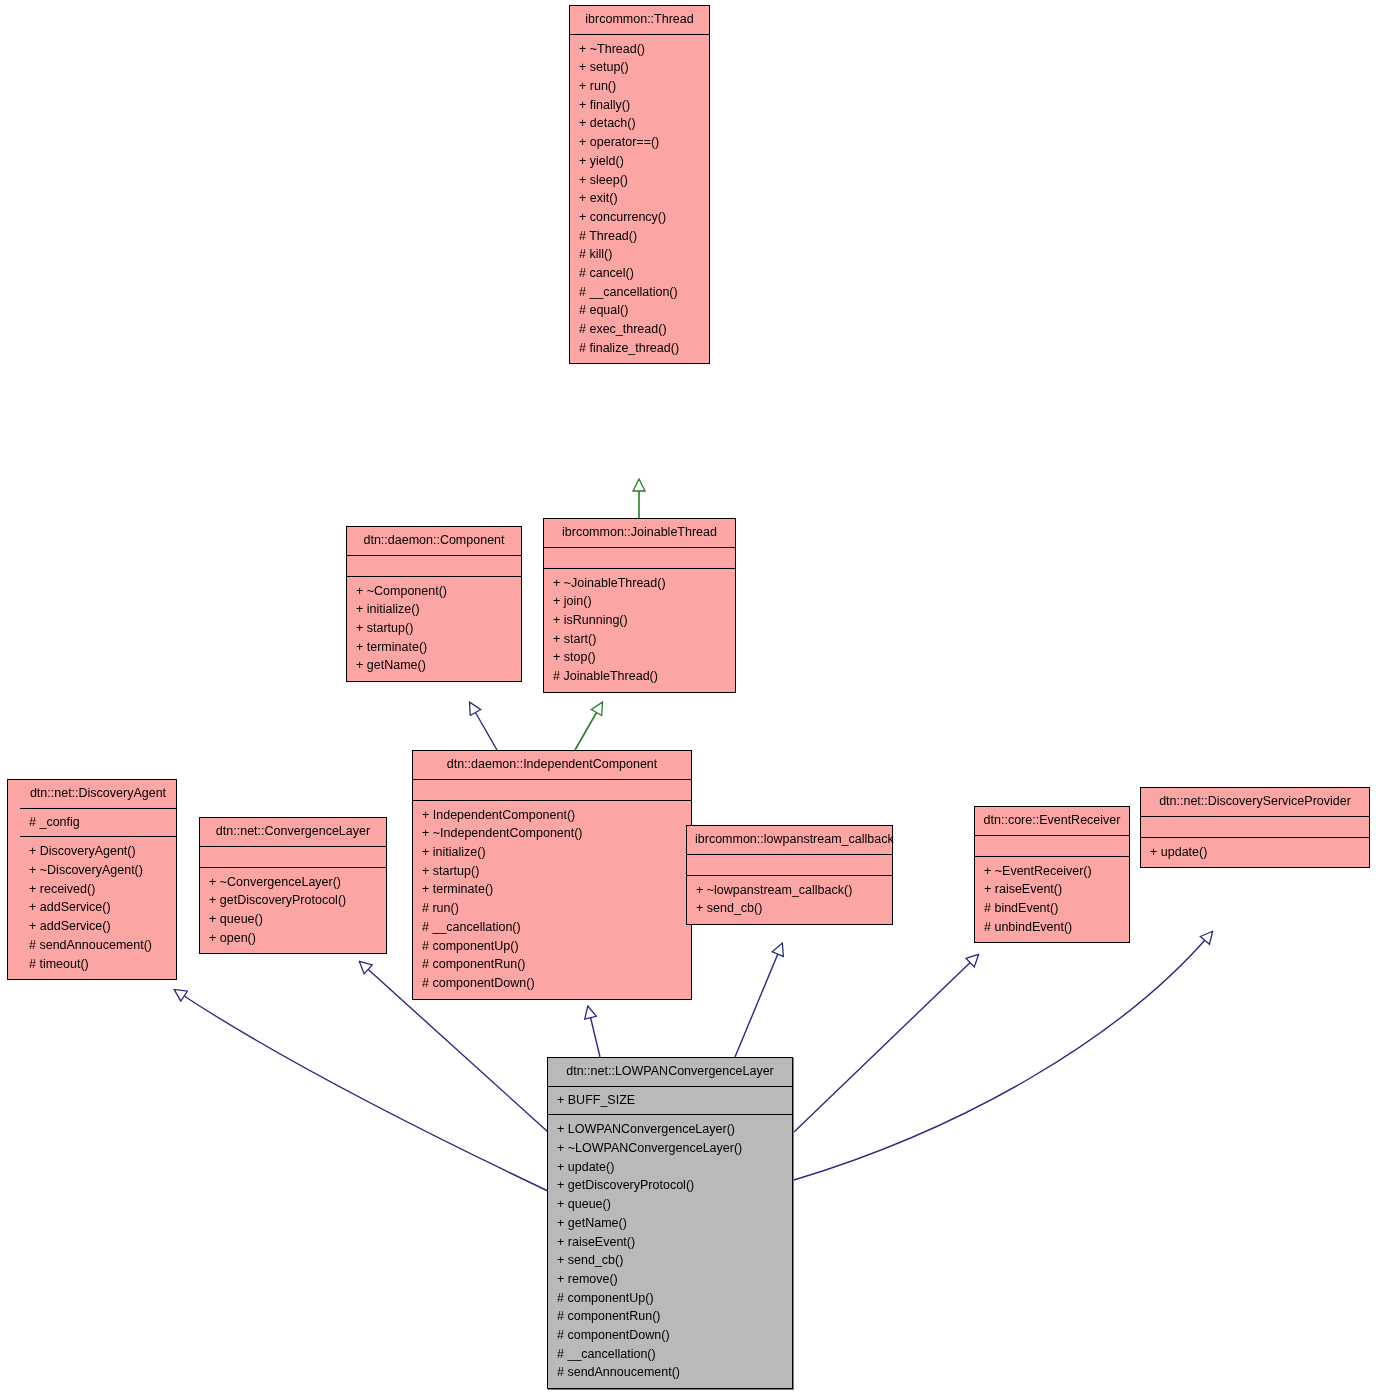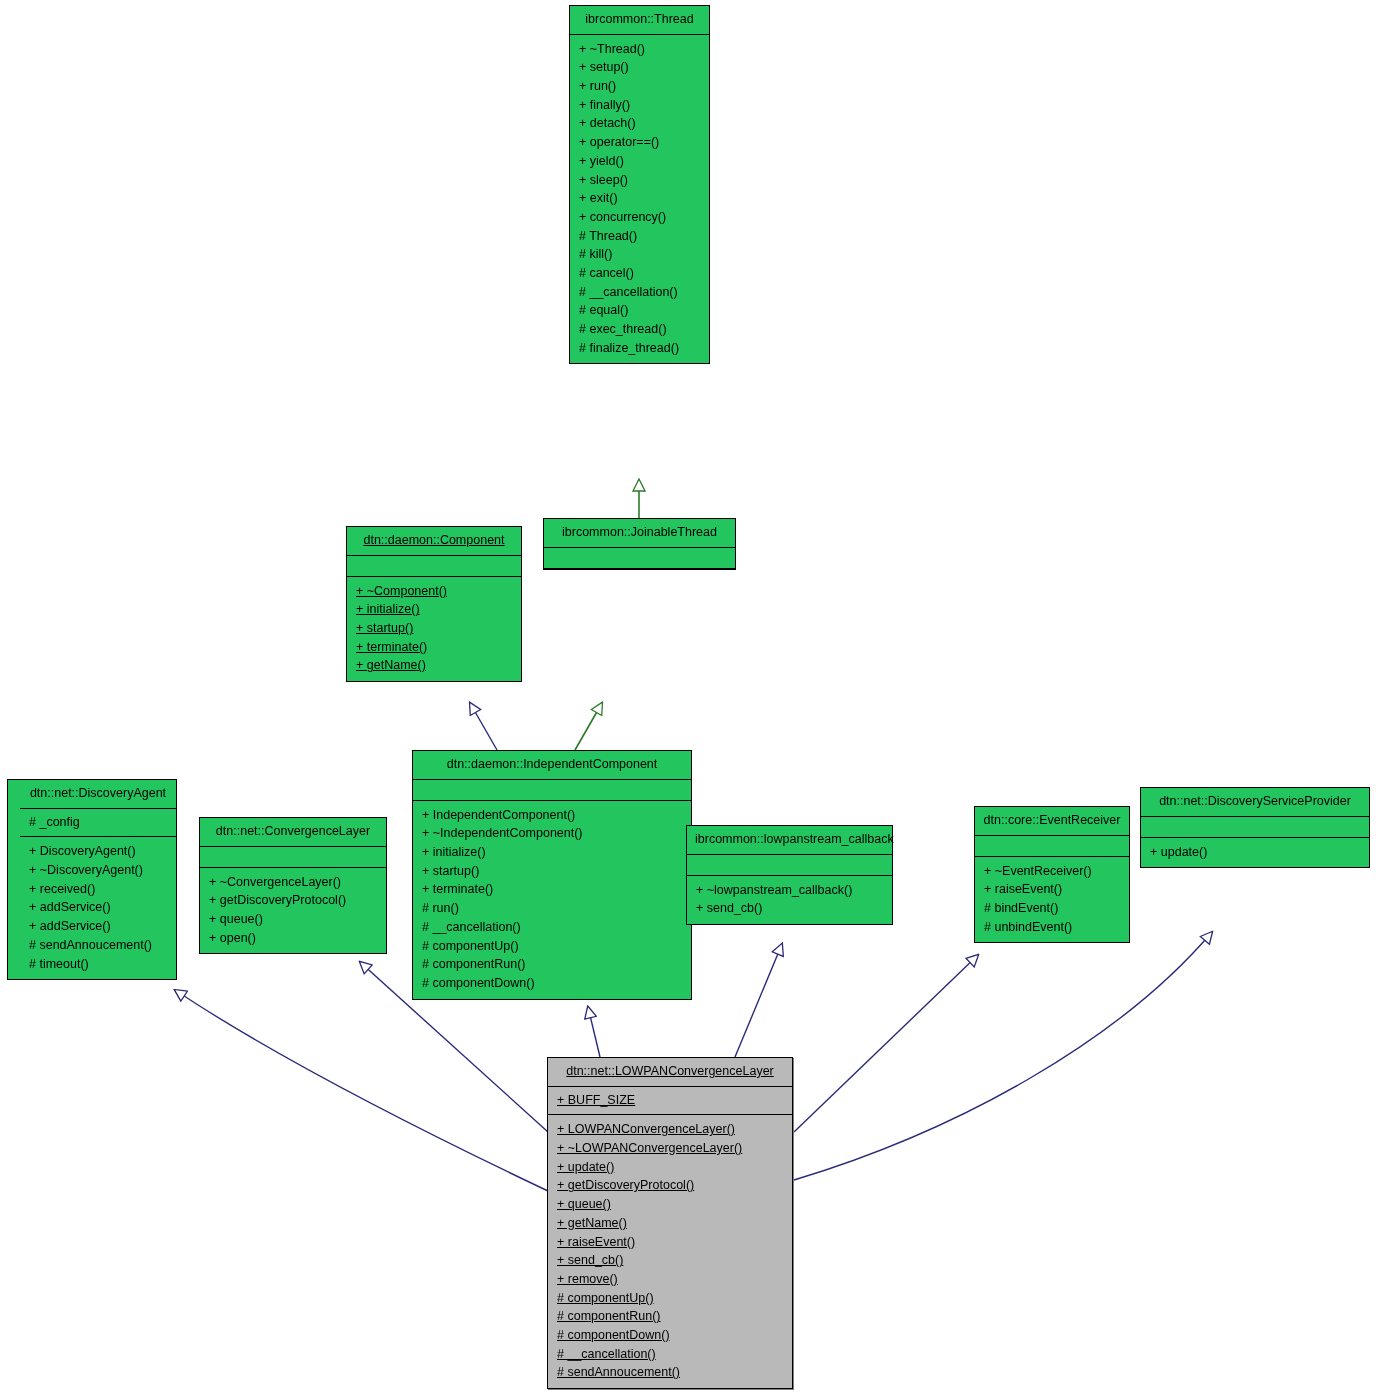--- a/index.html
+++ b/index.html
@@ -22,21 +22,21 @@
     left: 0;
     top: 0;
     width: 1376px;
     height: 1395px;
     pointer-events: none;
   }
   .uml-class {
     position: absolute;
     box-sizing: border-box;
     border: 1px solid #000000;
-    background: #22c55e;
+    background: #fca5a5;
     font-size: 12.5px;
     line-height: 18.7px;
     color: #000000;
   }
   .uml-class.highlight {
     background: #b9b9b9;
     border: 1px solid #000000;
     box-shadow: 1px 1px 0 0 #808080;
   }
   .uml-class.highlight .sec-name,
@@ -135,35 +135,43 @@
       <div class="member"># Thread()</div>
       <div class="member"># kill()</div>
       <div class="member"># cancel()</div>
       <div class="member"># __cancellation()</div>
       <div class="member"># equal()</div>
       <div class="member"># exec_thread()</div>
       <div class="member"># finalize_thread()</div>
     </div>
   </div>
 
-  <div class="uml-class" style="left:346px; top:526px; width:176px;text-decoration:underline;">
+  <div class="uml-class" style="left:346px; top:526px; width:176px;">
     <div class="sec-name">dtn::daemon::Component</div>
     <div class="sec-attrs empty"></div>
     <div class="sec-ops">
       <div class="member">+ ~Component()</div>
       <div class="member">+ initialize()</div>
       <div class="member">+ startup()</div>
       <div class="member">+ terminate()</div>
       <div class="member">+ getName()</div>
     </div>
   </div>
 
   <div class="uml-class" style="left:543px; top:518px; width:193px;">
     <div class="sec-name">ibrcommon::JoinableThread</div>
     <div class="sec-attrs empty"></div>
+    <div class="sec-ops">
+      <div class="member">+ ~JoinableThread()</div>
+      <div class="member">+ join()</div>
+      <div class="member">+ isRunning()</div>
+      <div class="member">+ start()</div>
+      <div class="member">+ stop()</div>
+      <div class="member"># JoinableThread()</div>
+    </div>
   </div>
 
   <div class="uml-class" style="left:412px; top:750px; width:280px;">
     <div class="sec-name">dtn::daemon::IndependentComponent</div>
     <div class="sec-attrs empty"></div>
     <div class="sec-ops">
       <div class="member">+ IndependentComponent()</div>
       <div class="member">+ ~IndependentComponent()</div>
       <div class="member">+ initialize()</div>
       <div class="member">+ startup()</div>
@@ -224,21 +232,21 @@
   </div>
 
   <div class="uml-class" style="left:1140px; top:787px; width:230px;">
     <div class="sec-name">dtn::net::DiscoveryServiceProvider</div>
     <div class="sec-attrs empty"></div>
     <div class="sec-ops">
       <div class="member">+ update()</div>
     </div>
   </div>
 
-  <div class="uml-class highlight" style="left:547px; top:1057px; width:246px;text-decoration:underline;">
+  <div class="uml-class highlight" style="left:547px; top:1057px; width:246px;">
     <div class="sec-name">dtn::net::LOWPANConvergenceLayer</div>
     <div class="sec-attrs">
       <div class="member">+ BUFF_SIZE</div>
     </div>
     <div class="sec-ops">
       <div class="member">+ LOWPANConvergenceLayer()</div>
       <div class="member">+ ~LOWPANConvergenceLayer()</div>
       <div class="member">+ update()</div>
       <div class="member">+ getDiscoveryProtocol()</div>
       <div class="member">+ queue()</div>

